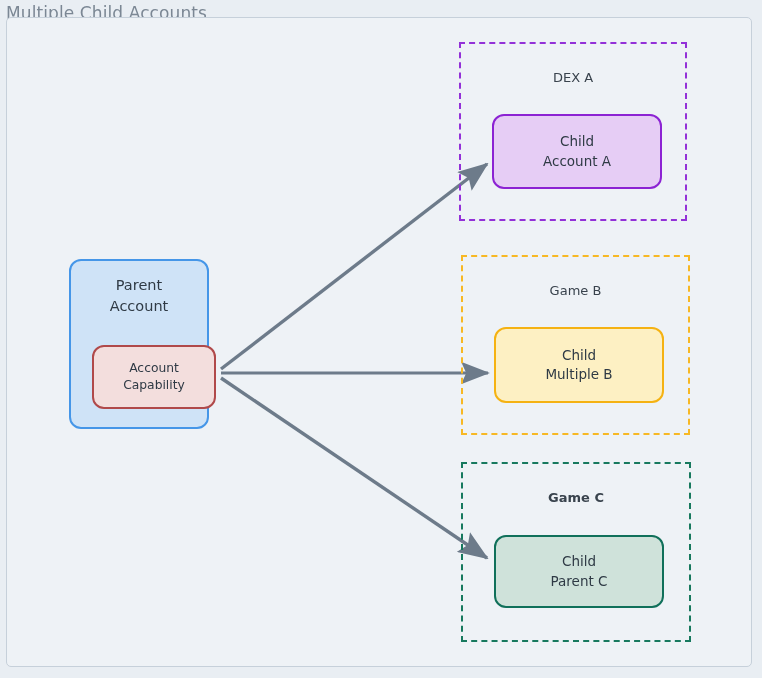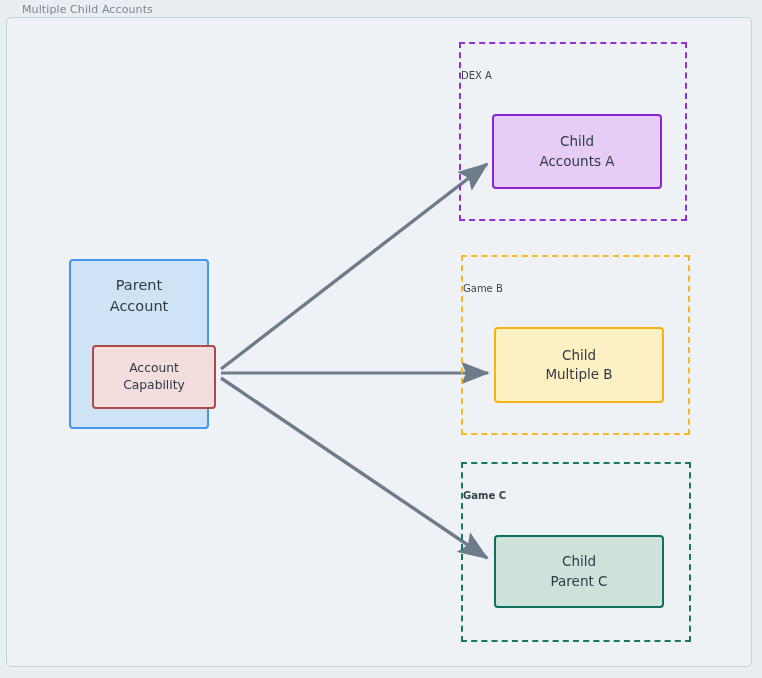--- a/index.html
+++ b/index.html
@@ -13,23 +13,23 @@
   }
   #screen {
     position: relative;
     width: 762px;
     height: 678px;
     overflow: hidden;
     background: #e9eef3;
   }
   #diagram-title {
     position: absolute;
-    left: 22px;
+    left: 6px;
     top: 3px;
-    font-size: 11px;
+    font-size: 17px;
     color: #7b8794;
     letter-spacing: 0.1px;
     white-space: nowrap;
   }
   #canvas-frame {
     position: absolute;
     left: 6px;
     top: 17px;
     width: 746px;
     height: 650px;
@@ -51,32 +51,32 @@
     position: absolute;
     box-sizing: border-box;
     border-style: dashed;
     border-width: 2px;
     background: transparent;
   }
   .group-label {
     position: absolute;
     left: 0;
     right: 0;
-    text-align: left;
-    font-size: 10px;
+    text-align: center;
+    font-size: 13px;
     color: #39434d;
     white-space: nowrap;
   }
   
   .node {
     position: absolute;
     box-sizing: border-box;
     border-width: 2px;
     border-style: solid;
-    border-radius: 4px;
+    border-radius: 12px;
     display: flex;
     flex-direction: column;
     align-items: center;
     justify-content: center;
     text-align: center;
     color: #2f3a45;
     line-height: 1.42;
   }
   .node .line { display: block; white-space: nowrap; }
 
@@ -163,21 +163,21 @@
   <div class="node" id="account-capability-node">
     <span class="line">Account</span>
     <span class="line">Capability</span>
   </div>
 
   <div class="group-box" id="group-dex-a">
     <div class="group-label">DEX A</div>
   </div>
   <div class="node" id="child-account-a-node">
     <span class="line">Child</span>
-    <span class="line">Accounts A</span>
+    <span class="line">Account A</span>
   </div>
 
   <div class="group-box" id="group-defi-b">
     <div class="group-label">Game B</div>
   </div>
   <div class="node" id="child-account-b-node">
     <span class="line">Child</span>
     <span class="line">Multiple B</span>
   </div>
 

